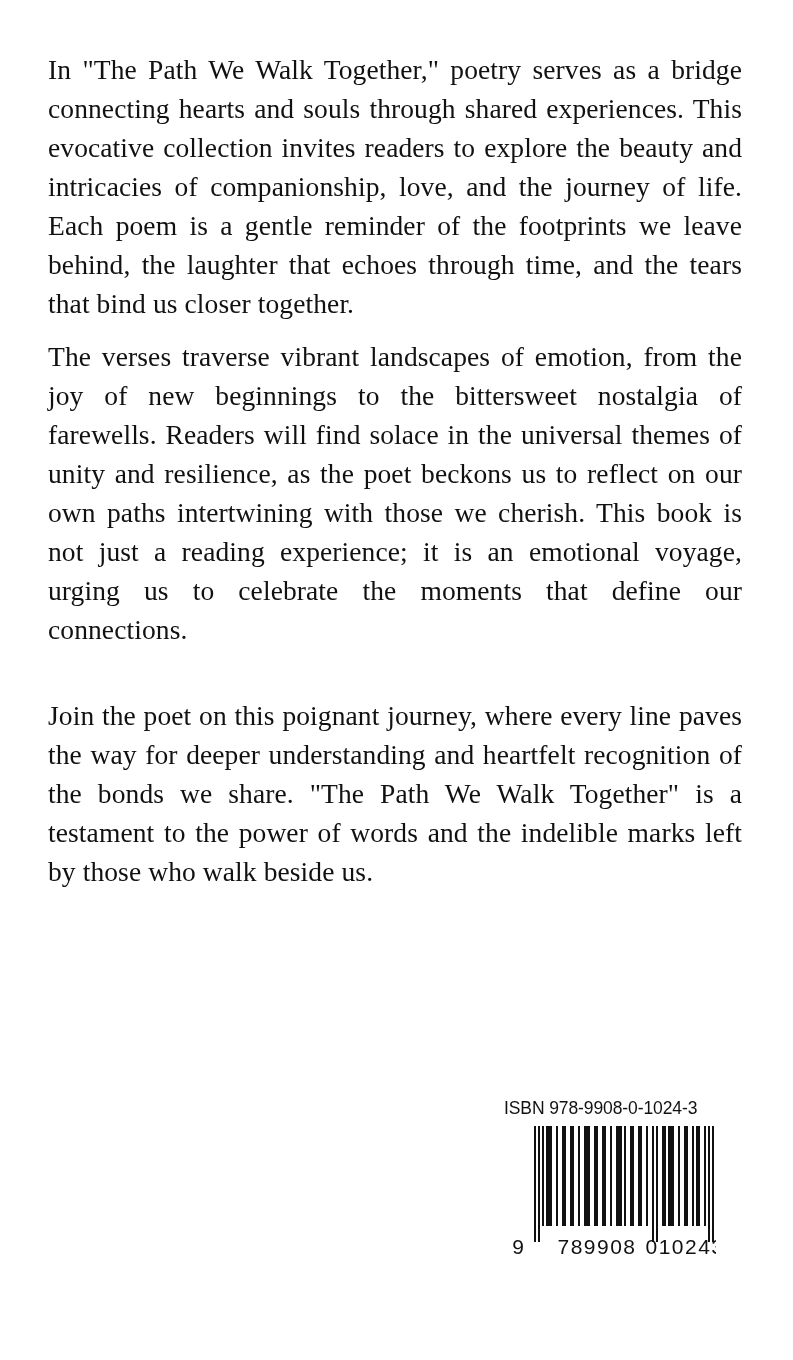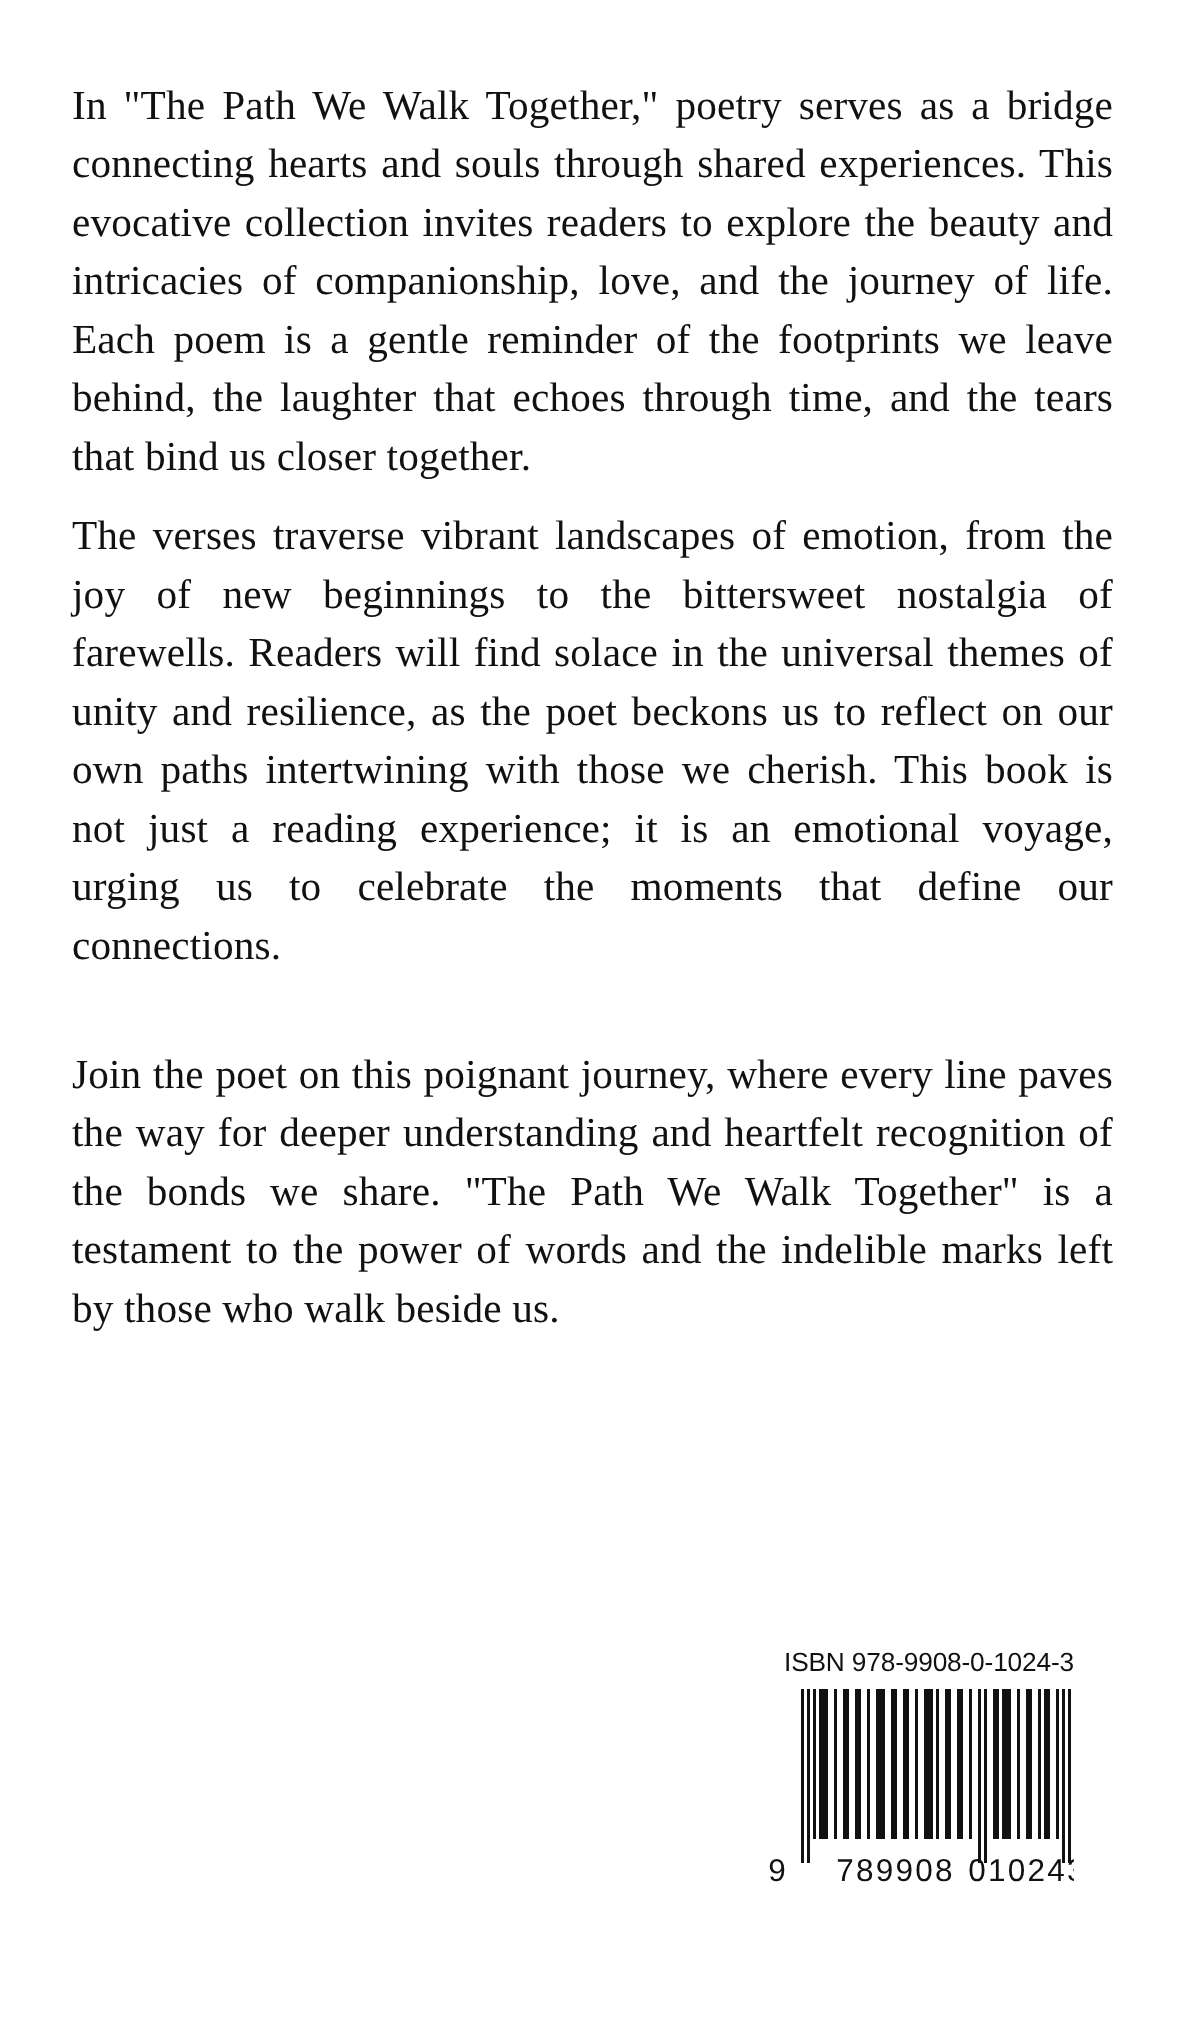--- a/index.html
+++ b/index.html
@@ -50,21 +50,21 @@
     left: 504px;
     top: 1098px;
     width: 212px;
   }
 
   .isbn-text {
     font-family: "Liberation Sans", "DejaVu Sans", sans-serif;
     font-size: 17.5px;
     line-height: 20px;
     color: #111111;
-    text-align: right;
+    text-align: left;
     white-space: nowrap;
     letter-spacing: -0.1px;
   }
 
   .barcode {
     position: relative;
     margin-top: 6px;
     height: 132px;
     width: 212px;
   }

